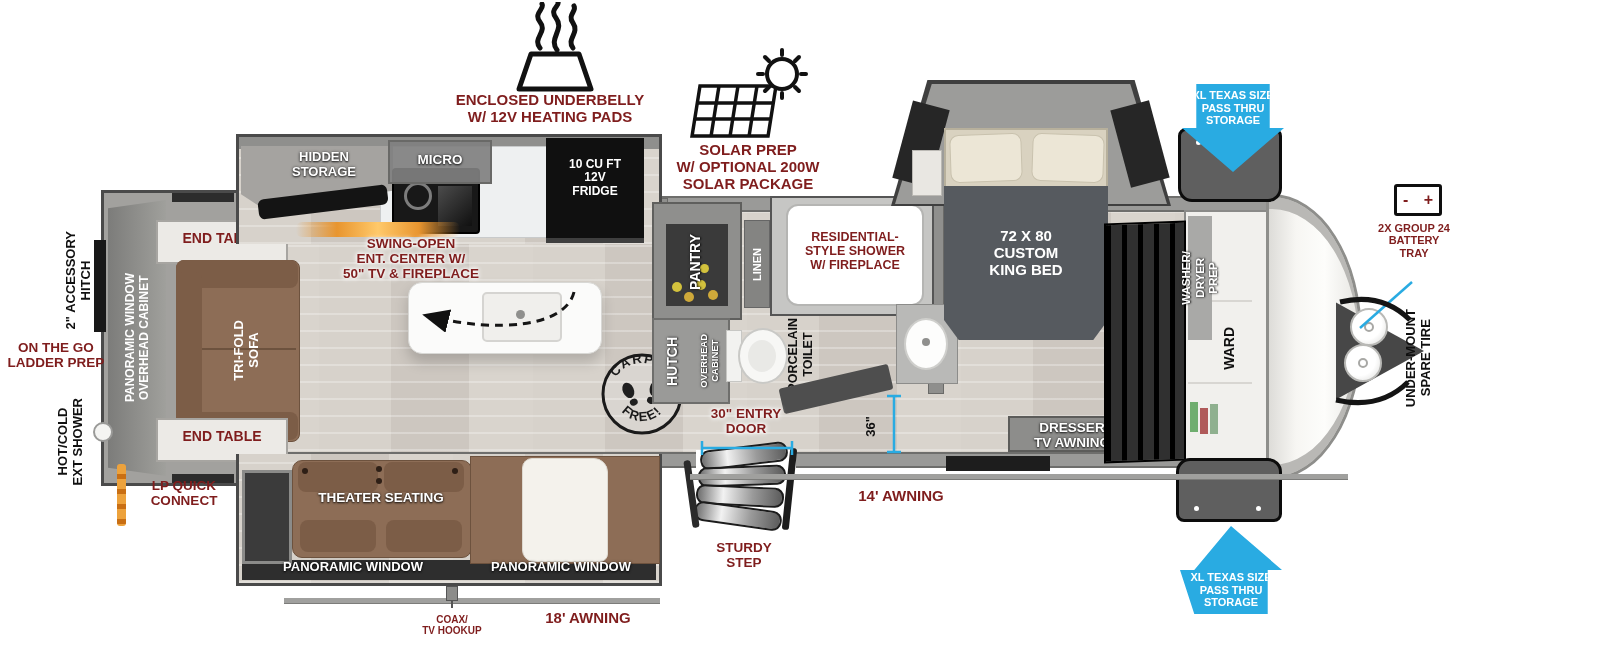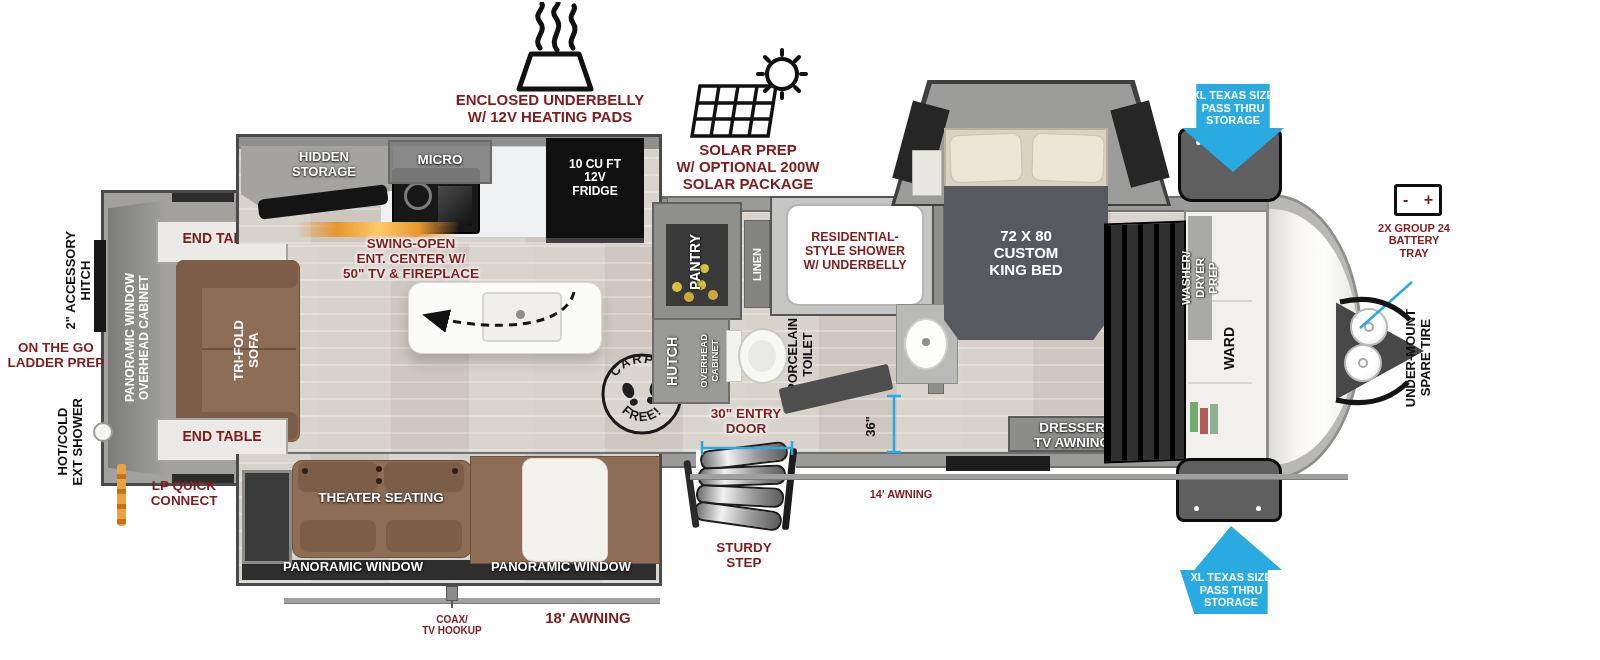--- a/index.html
+++ b/index.html
@@ -136,21 +136,21 @@
 
   <div class="ab" style="left:744px;top:220px;width:26px;height:88px;background:#848482;border:1px solid #666;box-sizing:border-box;"></div>
   <div class="ab vw" style="left:744px;top:220px;width:26px;height:88px;">
     <div class="vt wt" style="font-size:11px;">LINEN</div>
   </div>
 
   <div class="ab" style="left:770px;top:196px;width:164px;height:120px;background:#c6c6c4;border:2px solid #555;box-sizing:border-box;"></div>
   <div class="ab" style="left:786px;top:204px;width:138px;height:102px;background:#ffffff;border:2px solid #b5b5b3;border-radius:12px;box-sizing:border-box;"></div>
   <div class="ab lb" style="left:786px;top:230px;width:138px;font-size:12.5px;">RESIDENTIAL-
 STYLE SHOWER
-W/ UNDERBELLY</div>
+W/ FIREPLACE</div>
 
   <div class="ab" style="left:652px;top:318px;width:78px;height:86px;background:#9a9a98;border:2px solid #6e6e6c;box-sizing:border-box;"></div>
   <div class="ab vw" style="left:652px;top:322px;width:40px;height:78px;">
     <div class="vt wt dsh" style="font-size:14px;">HUTCH</div>
   </div>
   <div class="ab vw" style="left:690px;top:322px;width:38px;height:78px;">
     <div class="vt wt dsh" style="font-size:9.5px;">OVERHEAD
 CABINET</div>
   </div>
 
@@ -272,21 +272,21 @@
   <div class="ab" style="left:696px;top:486px;width:88px;height:20px;background:linear-gradient(90deg,#6f6f6f,#f2f2f2 30%,#9a9a9a 65%,#5c5c5c);border:2px solid #1c1c1c;border-radius:9px;box-sizing:border-box;transform:rotate(3deg);"></div>
   <div class="ab" style="left:694px;top:506px;width:88px;height:20px;background:linear-gradient(90deg,#6f6f6f,#f2f2f2 30%,#9a9a9a 65%,#5c5c5c);border:2px solid #1c1c1c;border-radius:9px;box-sizing:border-box;transform:rotate(8deg);"></div>
   <div class="ab" style="left:688px;top:460px;width:7px;height:68px;background:#2a2a2a;border-radius:3px;transform:rotate(-8deg);"></div>
   <div class="ab" style="left:786px;top:448px;width:7px;height:82px;background:#1c1c1c;border-radius:3px;transform:rotate(6deg);"></div>
   <div class="ab lb" style="left:696px;top:540px;width:96px;font-size:13.5px;">STURDY
 STEP</div>
   <div class="ab lb halo" style="left:688px;top:406px;width:116px;font-size:13.5px;">30" ENTRY
 DOOR</div>
 
   <div class="ab" style="left:690px;top:474px;width:658px;height:5px;background:#a0a09e;border-bottom:1px solid #7c7c7a;"></div>
-  <div class="ab lb" style="left:836px;top:488px;width:130px;font-size:11px;">14' AWNING</div>
+  <div class="ab lb" style="left:836px;top:488px;width:130px;font-size:15px;">14' AWNING</div>
   <div class="ab" style="left:284px;top:598px;width:376px;height:5px;background:#a0a09e;border-bottom:1px solid #7c7c7a;"></div>
   <div class="ab lb" style="left:528px;top:610px;width:120px;font-size:15px;">18' AWNING</div>
   <div class="ab" style="left:446px;top:586px;width:12px;height:15px;background:#8c8c8a;border:1px solid #555;box-sizing:border-box;"></div>
   <div class="ab" style="left:451px;top:601px;width:2px;height:7px;background:#555;"></div>
   <div class="ab lb" style="left:396px;top:614px;width:112px;font-size:10px;">COAX/
 TV HOOKUP</div>
 
   <svg class="ab" style="left:502px;top:2px;" width="106" height="90" viewBox="0 0 106 90">
     <path d="M29,52 L77,52 L89,87 L17,87 Z" fill="none" stroke="#111" stroke-width="5" stroke-linejoin="round"></path>
     <path d="M38,46 C30,36 46,30 38,20 C31,11 43,7 40,2" fill="none" stroke="#111" stroke-width="5" stroke-linecap="round"></path>

